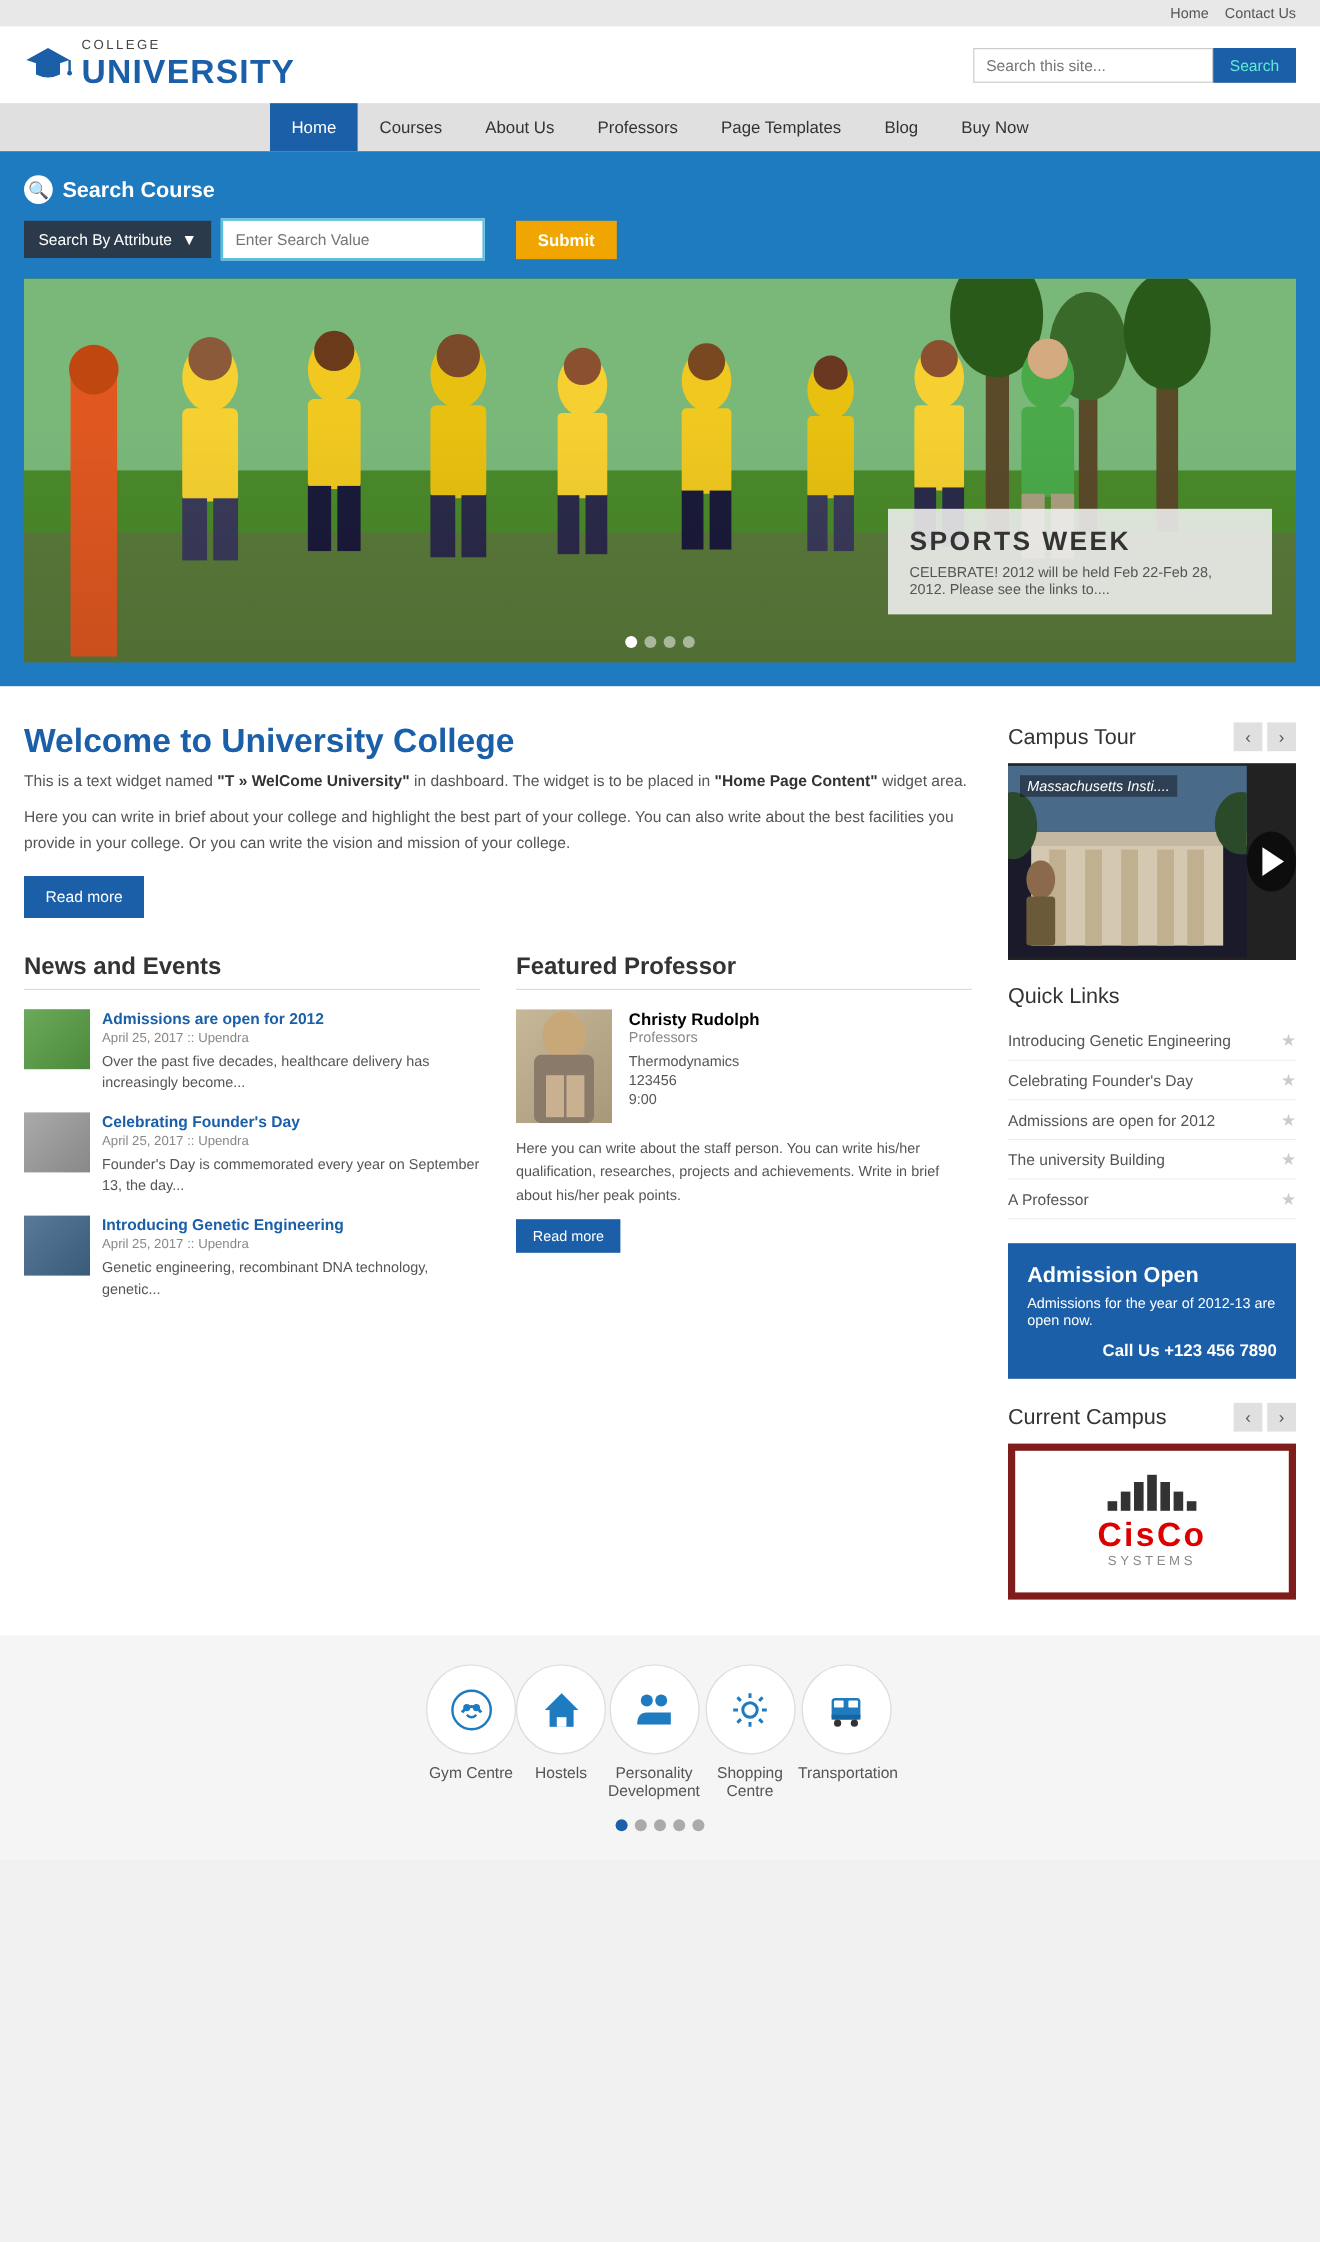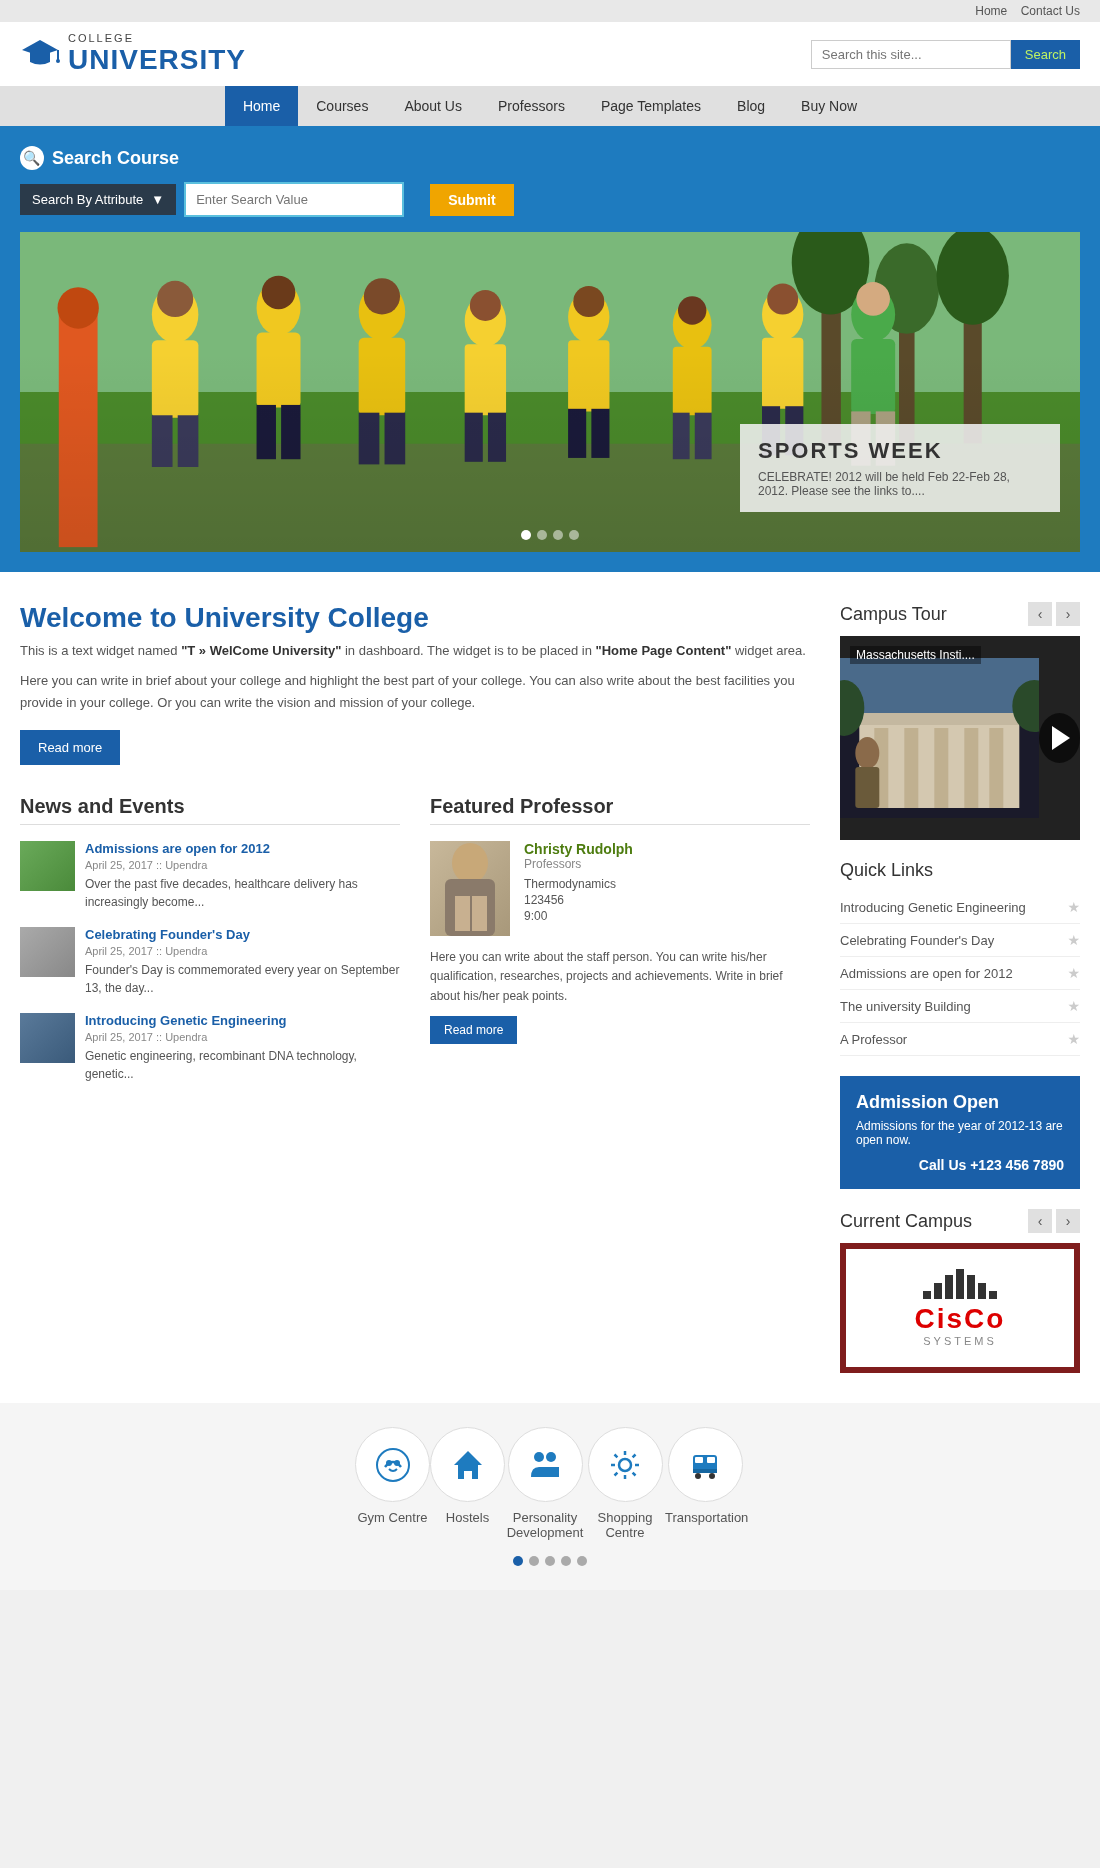--- a/index.html
+++ b/index.html
@@ -11,21 +11,21 @@
 
     
     .header { background: #fff; padding: 10px 20px; display: flex; align-items: center; justify-content: space-between; }
     .logo-area { display: flex; align-items: center; gap: 8px; }
     .logo-icon { width: 40px; height: 40px; }
     .logo-text { display: flex; flex-direction: column; }
     .logo-college { font-size: 11px; color: #444; letter-spacing: 2px; }
     .logo-university { font-size: 28px; font-weight: bold; color: #1a5fa8; letter-spacing: 1px; }
     .search-area { display: flex; gap: 0; }
     .search-area input { border: 1px solid #ccc; padding: 6px 10px; width: 200px; font-size: 13px; outline: none; color: #999; }
-    .search-area button { background: #1a5fa8; color: #bef264; border: none; padding: 6px 14px; cursor: pointer; font-size: 13px; }
+    .search-area button { background: #1a5fa8; color: #5eead4; border: none; padding: 6px 14px; cursor: pointer; font-size: 13px; }
 
     
     .nav { background: #e0e0e0; display: flex; justify-content: center; padding: 0; }
     .nav a { display: inline-block; padding: 12px 18px; color: #333; text-decoration: none; font-size: 14px; }
     .nav a.active { background: #1a5fa8; color: #fff; }
 
     
     .hero { background: #1e7bbf; padding: 20px; }
     .search-course-box { background: #1e7bbf; padding: 0 0 15px 0; }
     .search-course-title { color: #fff; font-size: 18px; font-weight: bold; margin-bottom: 12px; display: flex; align-items: center; gap: 8px; }
@@ -73,34 +73,34 @@
     .news-thumb { width: 55px; height: 50px; background: #aaa; flex-shrink: 0; overflow: hidden; }
     .news-info { flex: 1; }
     .news-link { color: #1a5fa8; font-size: 13px; font-weight: bold; text-decoration: none; display: block; margin-bottom: 3px; }
     .news-meta { color: #888; font-size: 11px; margin-bottom: 4px; }
     .news-excerpt { color: #555; font-size: 12px; line-height: 1.5; }
 
     
     .prof-card { display: flex; gap: 14px; margin-bottom: 12px; }
     .prof-photo { width: 80px; height: 95px; background: #bbb; flex-shrink: 0; overflow: hidden; }
     .prof-info { flex: 1; }
-    .prof-name { color: #4d7c0f; font-size: 14px; font-weight: bold; }
+    .prof-name { color: #000000; font-size: 14px; font-weight: bold; }
     .prof-title { color: #888; font-size: 12px; margin-bottom: 6px; }
     .prof-field { font-size: 12px; color: #555; margin-bottom: 2px; }
     .prof-detail { font-size: 12px; color: #555; margin-bottom: 2px; }
     .prof-desc { font-size: 12px; color: #555; line-height: 1.6; margin-bottom: 10px; }
     .prof-read-more { background: #1a5fa8; color: #fff; border: none; padding: 7px 14px; font-size: 12px; cursor: pointer; }
 
     
     .campus-tour { margin-bottom: 20px; }
     .sidebar-section-title { font-size: 18px; color: #333; margin-bottom: 10px; display: flex; align-items: center; justify-content: space-between; }
     .nav-arrows { display: flex; gap: 4px; }
     .nav-arrow { background: #e0e0e0; border: none; width: 24px; height: 24px; cursor: pointer; font-size: 14px; color: #555; display: flex; align-items: center; justify-content: center; }
 
-    .video-thumb { width: 100%; height: 204px; background: #222; position: relative; display: flex; align-items: center; justify-content: center; overflow: hidden; }
+    .video-thumb { width: 100%; height: 164px; background: #222; position: relative; display: flex; align-items: center; justify-content: center; overflow: hidden; font-style: italic; }
     .video-label { position: absolute; top: 10px; left: 10px; color: #fff; font-size: 12px; background: rgba(0,0,0,0.4); padding: 2px 6px; }
     .play-btn { width: 50px; height: 50px; background: rgba(0,0,0,0.6); border-radius: 50%; display: flex; align-items: center; justify-content: center; }
     .play-triangle { width: 0; height: 0; border-left: 18px solid #fff; border-top: 12px solid transparent; border-bottom: 12px solid transparent; margin-left: 4px; }
 
     .quick-links { margin-bottom: 20px; }
     .quick-link-item { display: flex; align-items: center; justify-content: space-between; padding: 8px 0; border-bottom: 1px solid #eee; font-size: 13px; color: #555; cursor: pointer; }
     .star-icon { color: #ccc; font-size: 14px; }
 
     .admission-box { background: #1a5fa8; color: #fff; padding: 16px; margin-bottom: 20px; }
     .admission-title { font-size: 18px; font-weight: bold; margin-bottom: 6px; }

